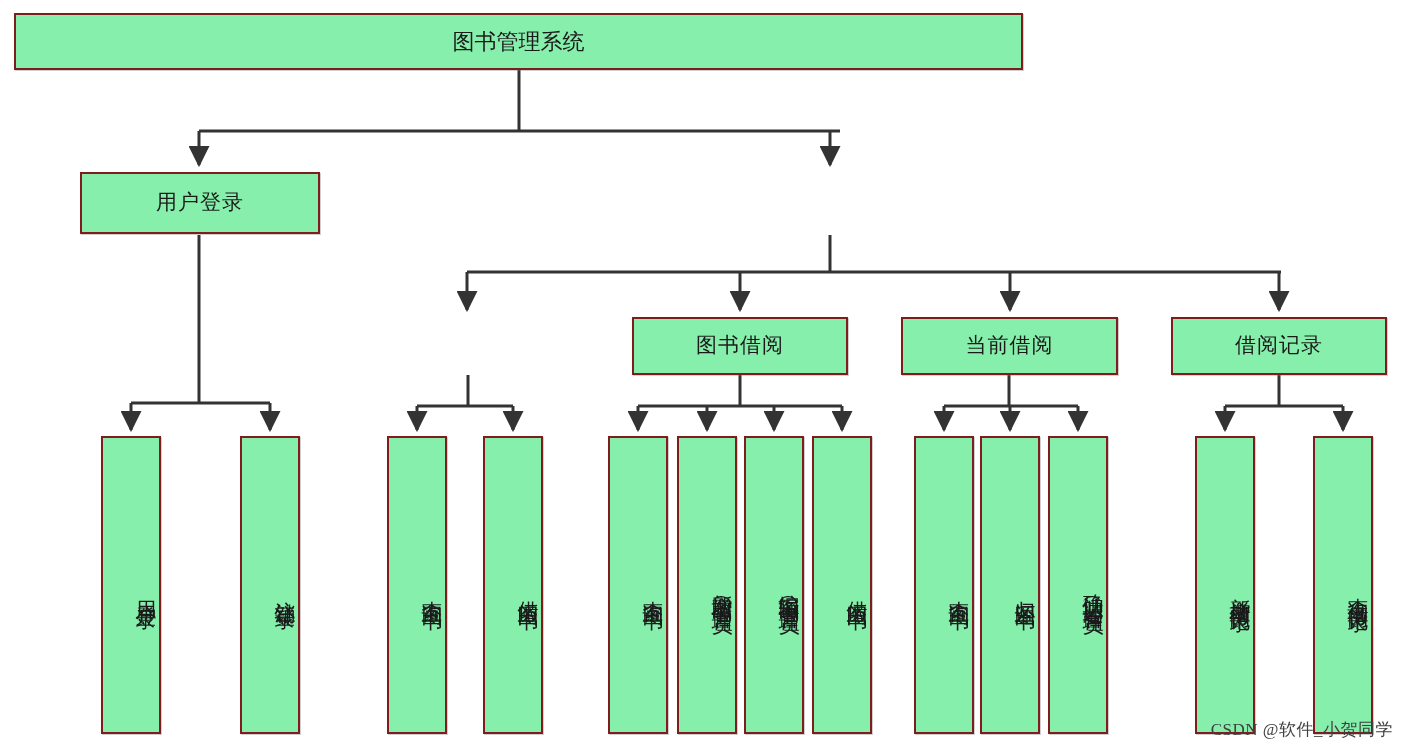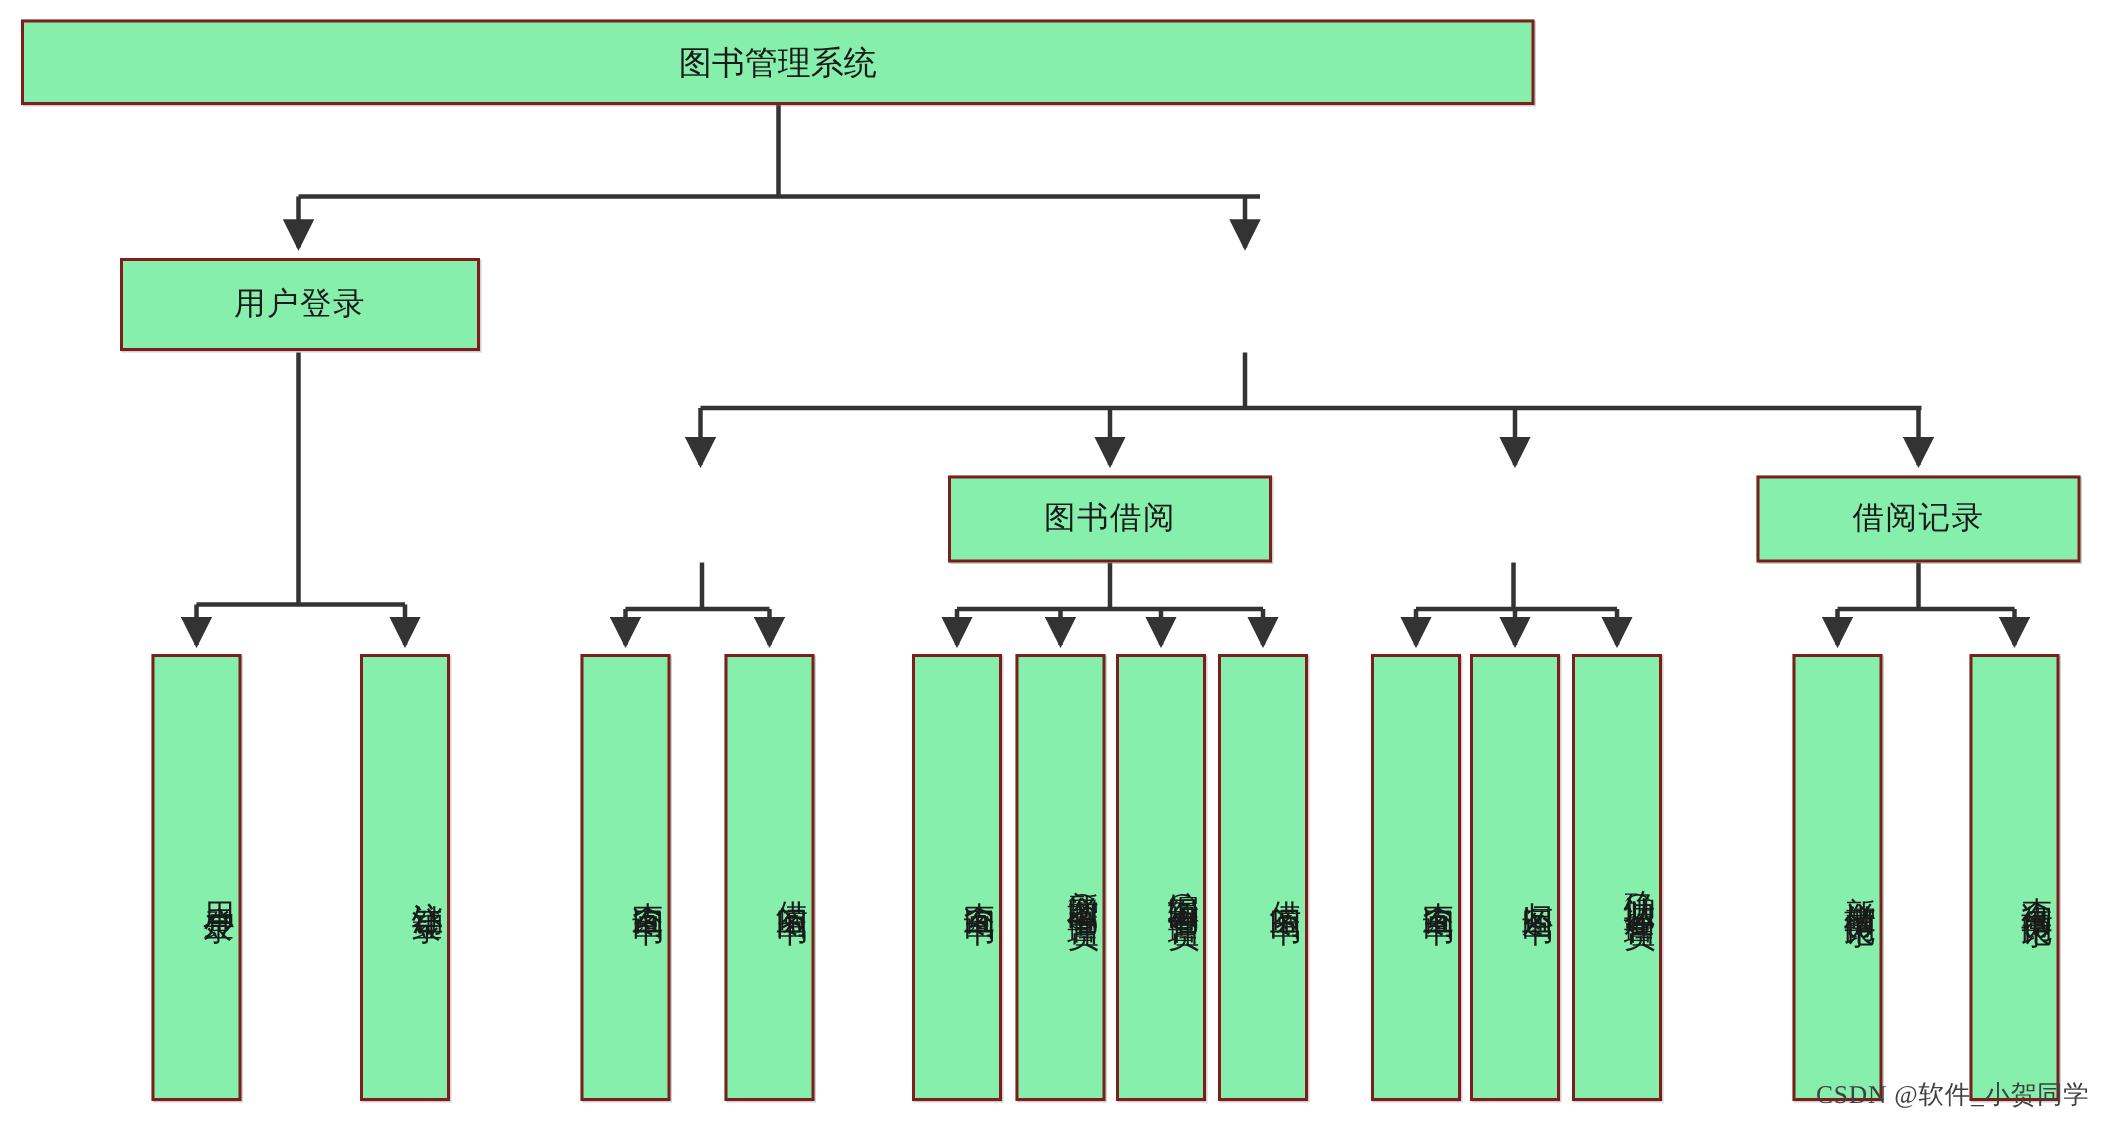--- a/index.html
+++ b/index.html
@@ -129,20 +129,23 @@
     <span>图书管理系统</span>
   </div>
 
   <div class="node h" style="left:80px; top:172px; width:240px; height:62px;">
     <span>用户登录</span>
   </div>
 
   <div class="node h" style="left:632px; top:317px; width:216px; height:58px;">
     <span>图书借阅</span>
   </div>
+  <div class="node h" style="left:901px; top:317px; width:217px; height:58px;">
+    <span>当前借阅</span>
+  </div>
   <div class="node h" style="left:1171px; top:317px; width:216px; height:58px;">
     <span>借阅记录</span>
   </div>
 
   <div class="node v" style="left:101px; top:436px; width:60px; height:298px;">
     <span class="vtext">用户登录</span>
   </div>
   <div class="node v" style="left:240px; top:436px; width:60px; height:298px;">
     <span class="vtext">注销登录</span>
   </div>

